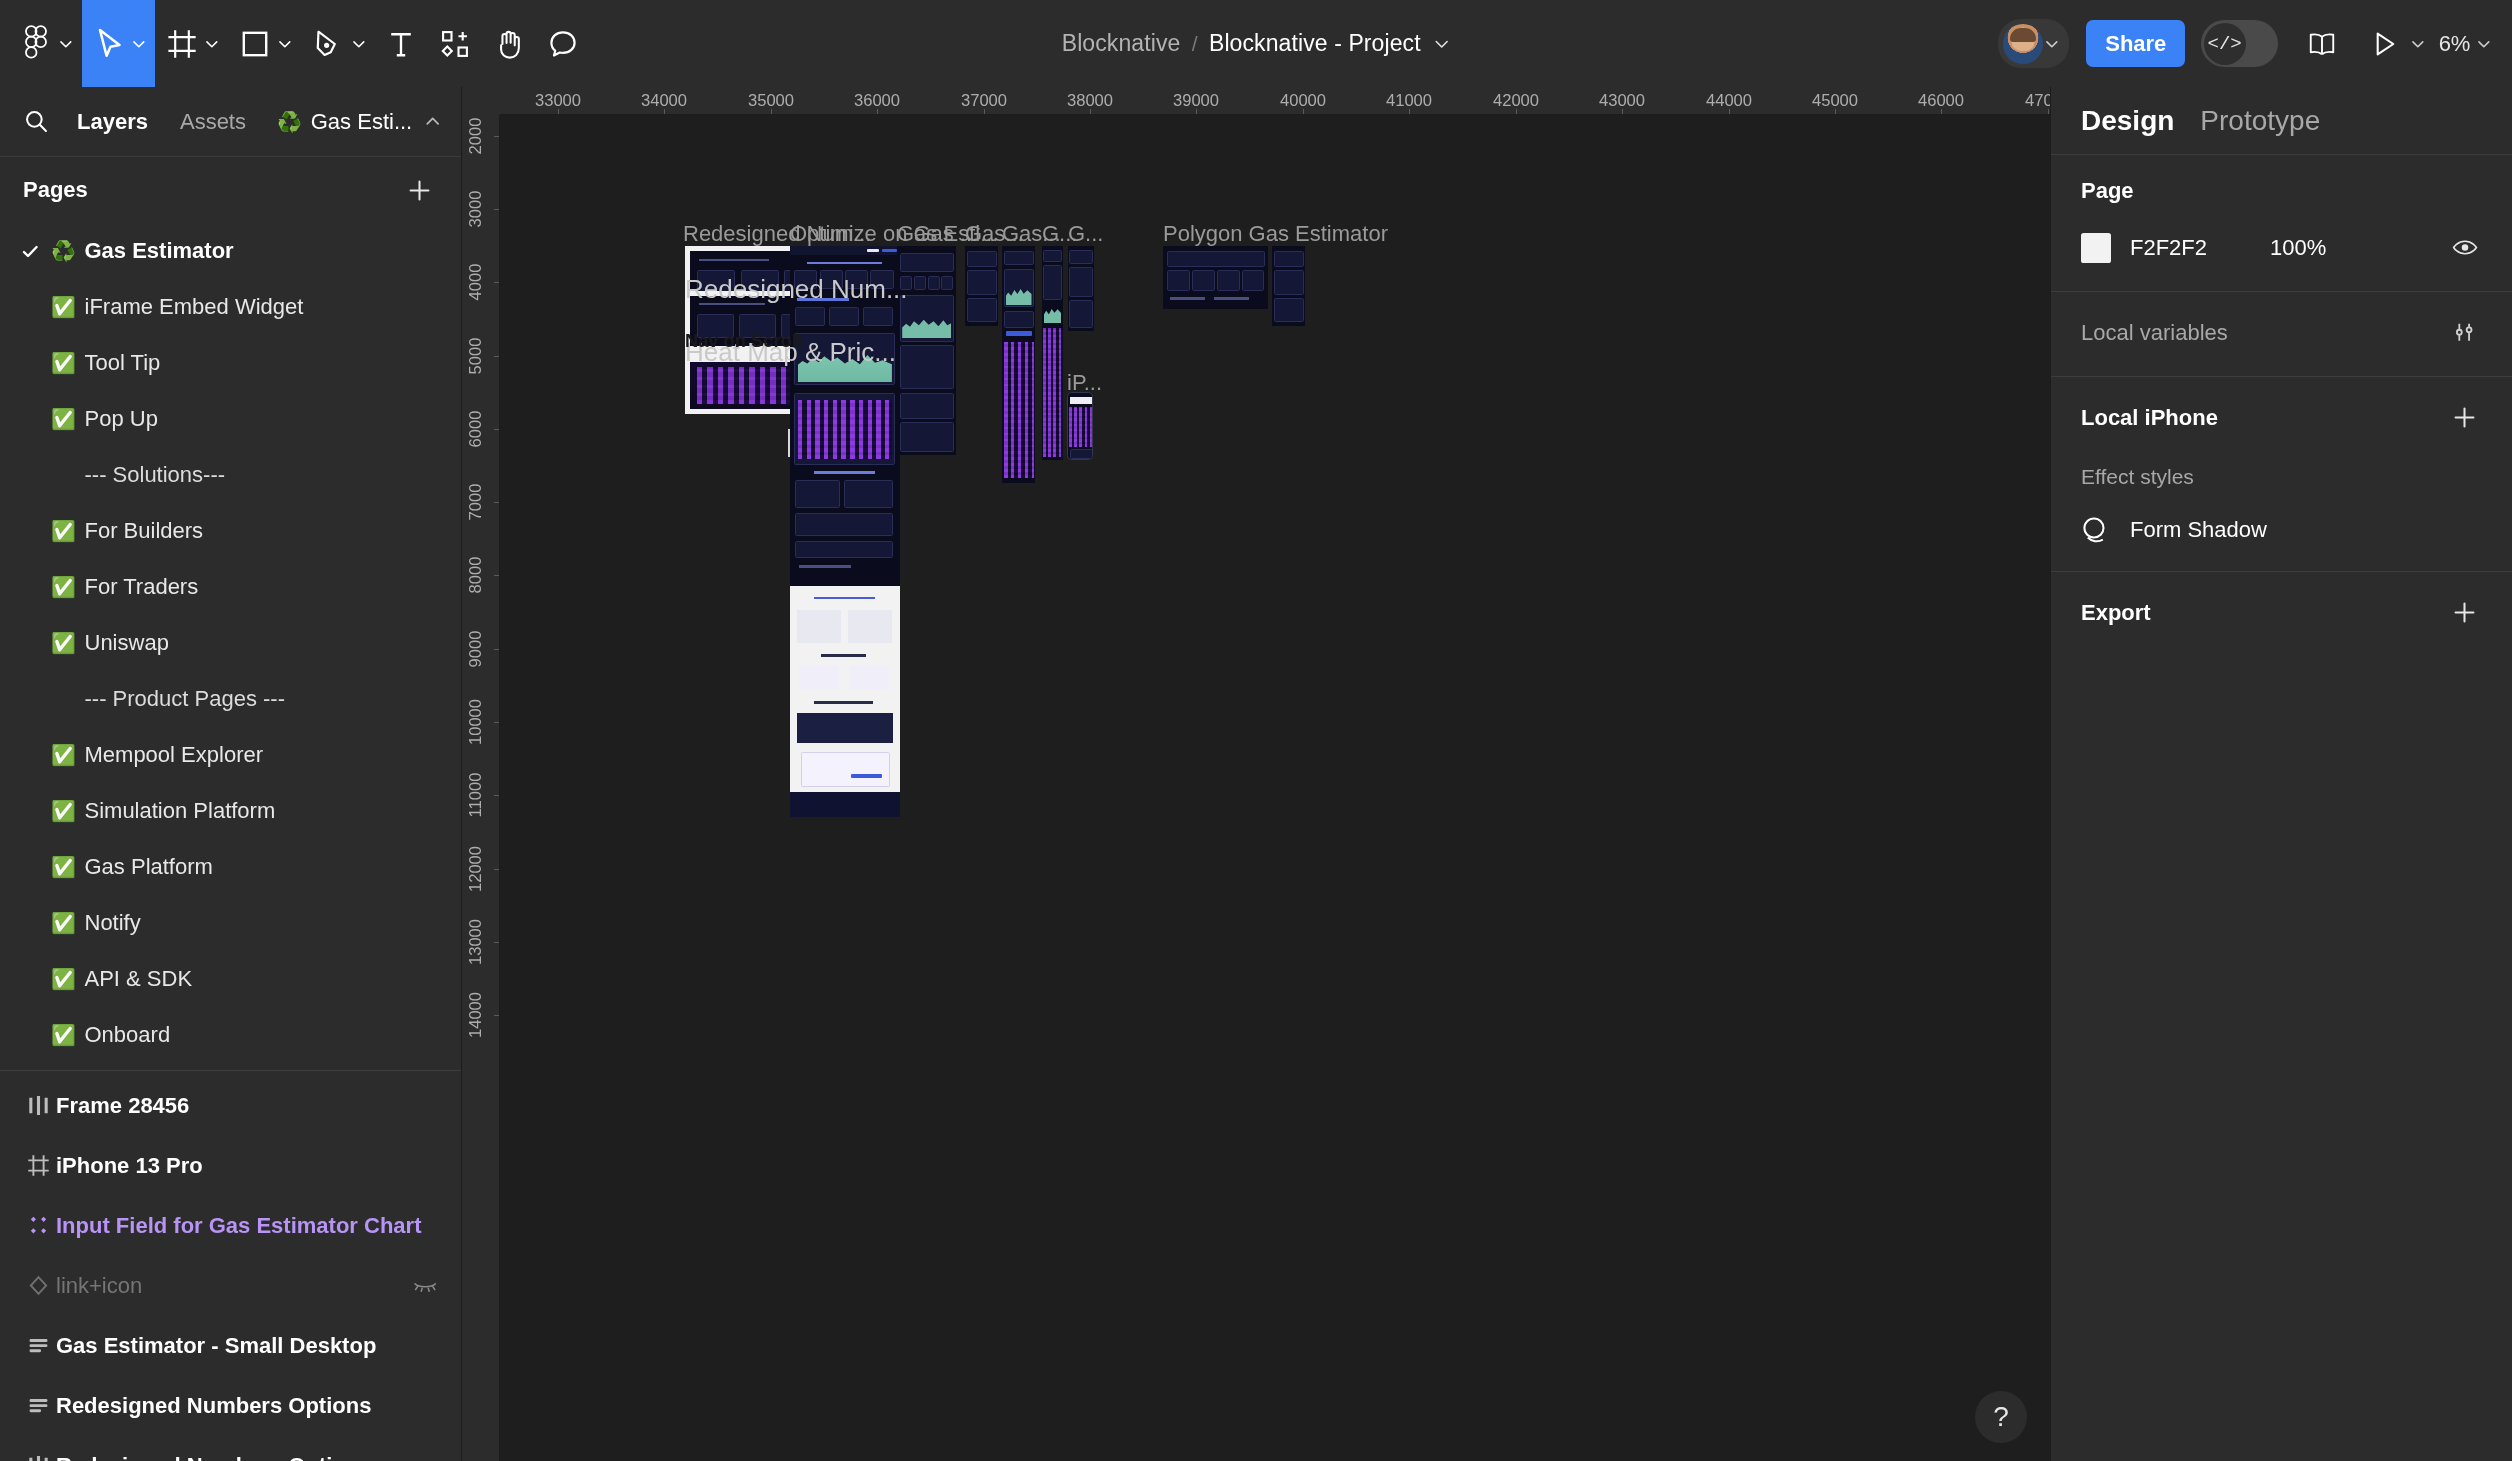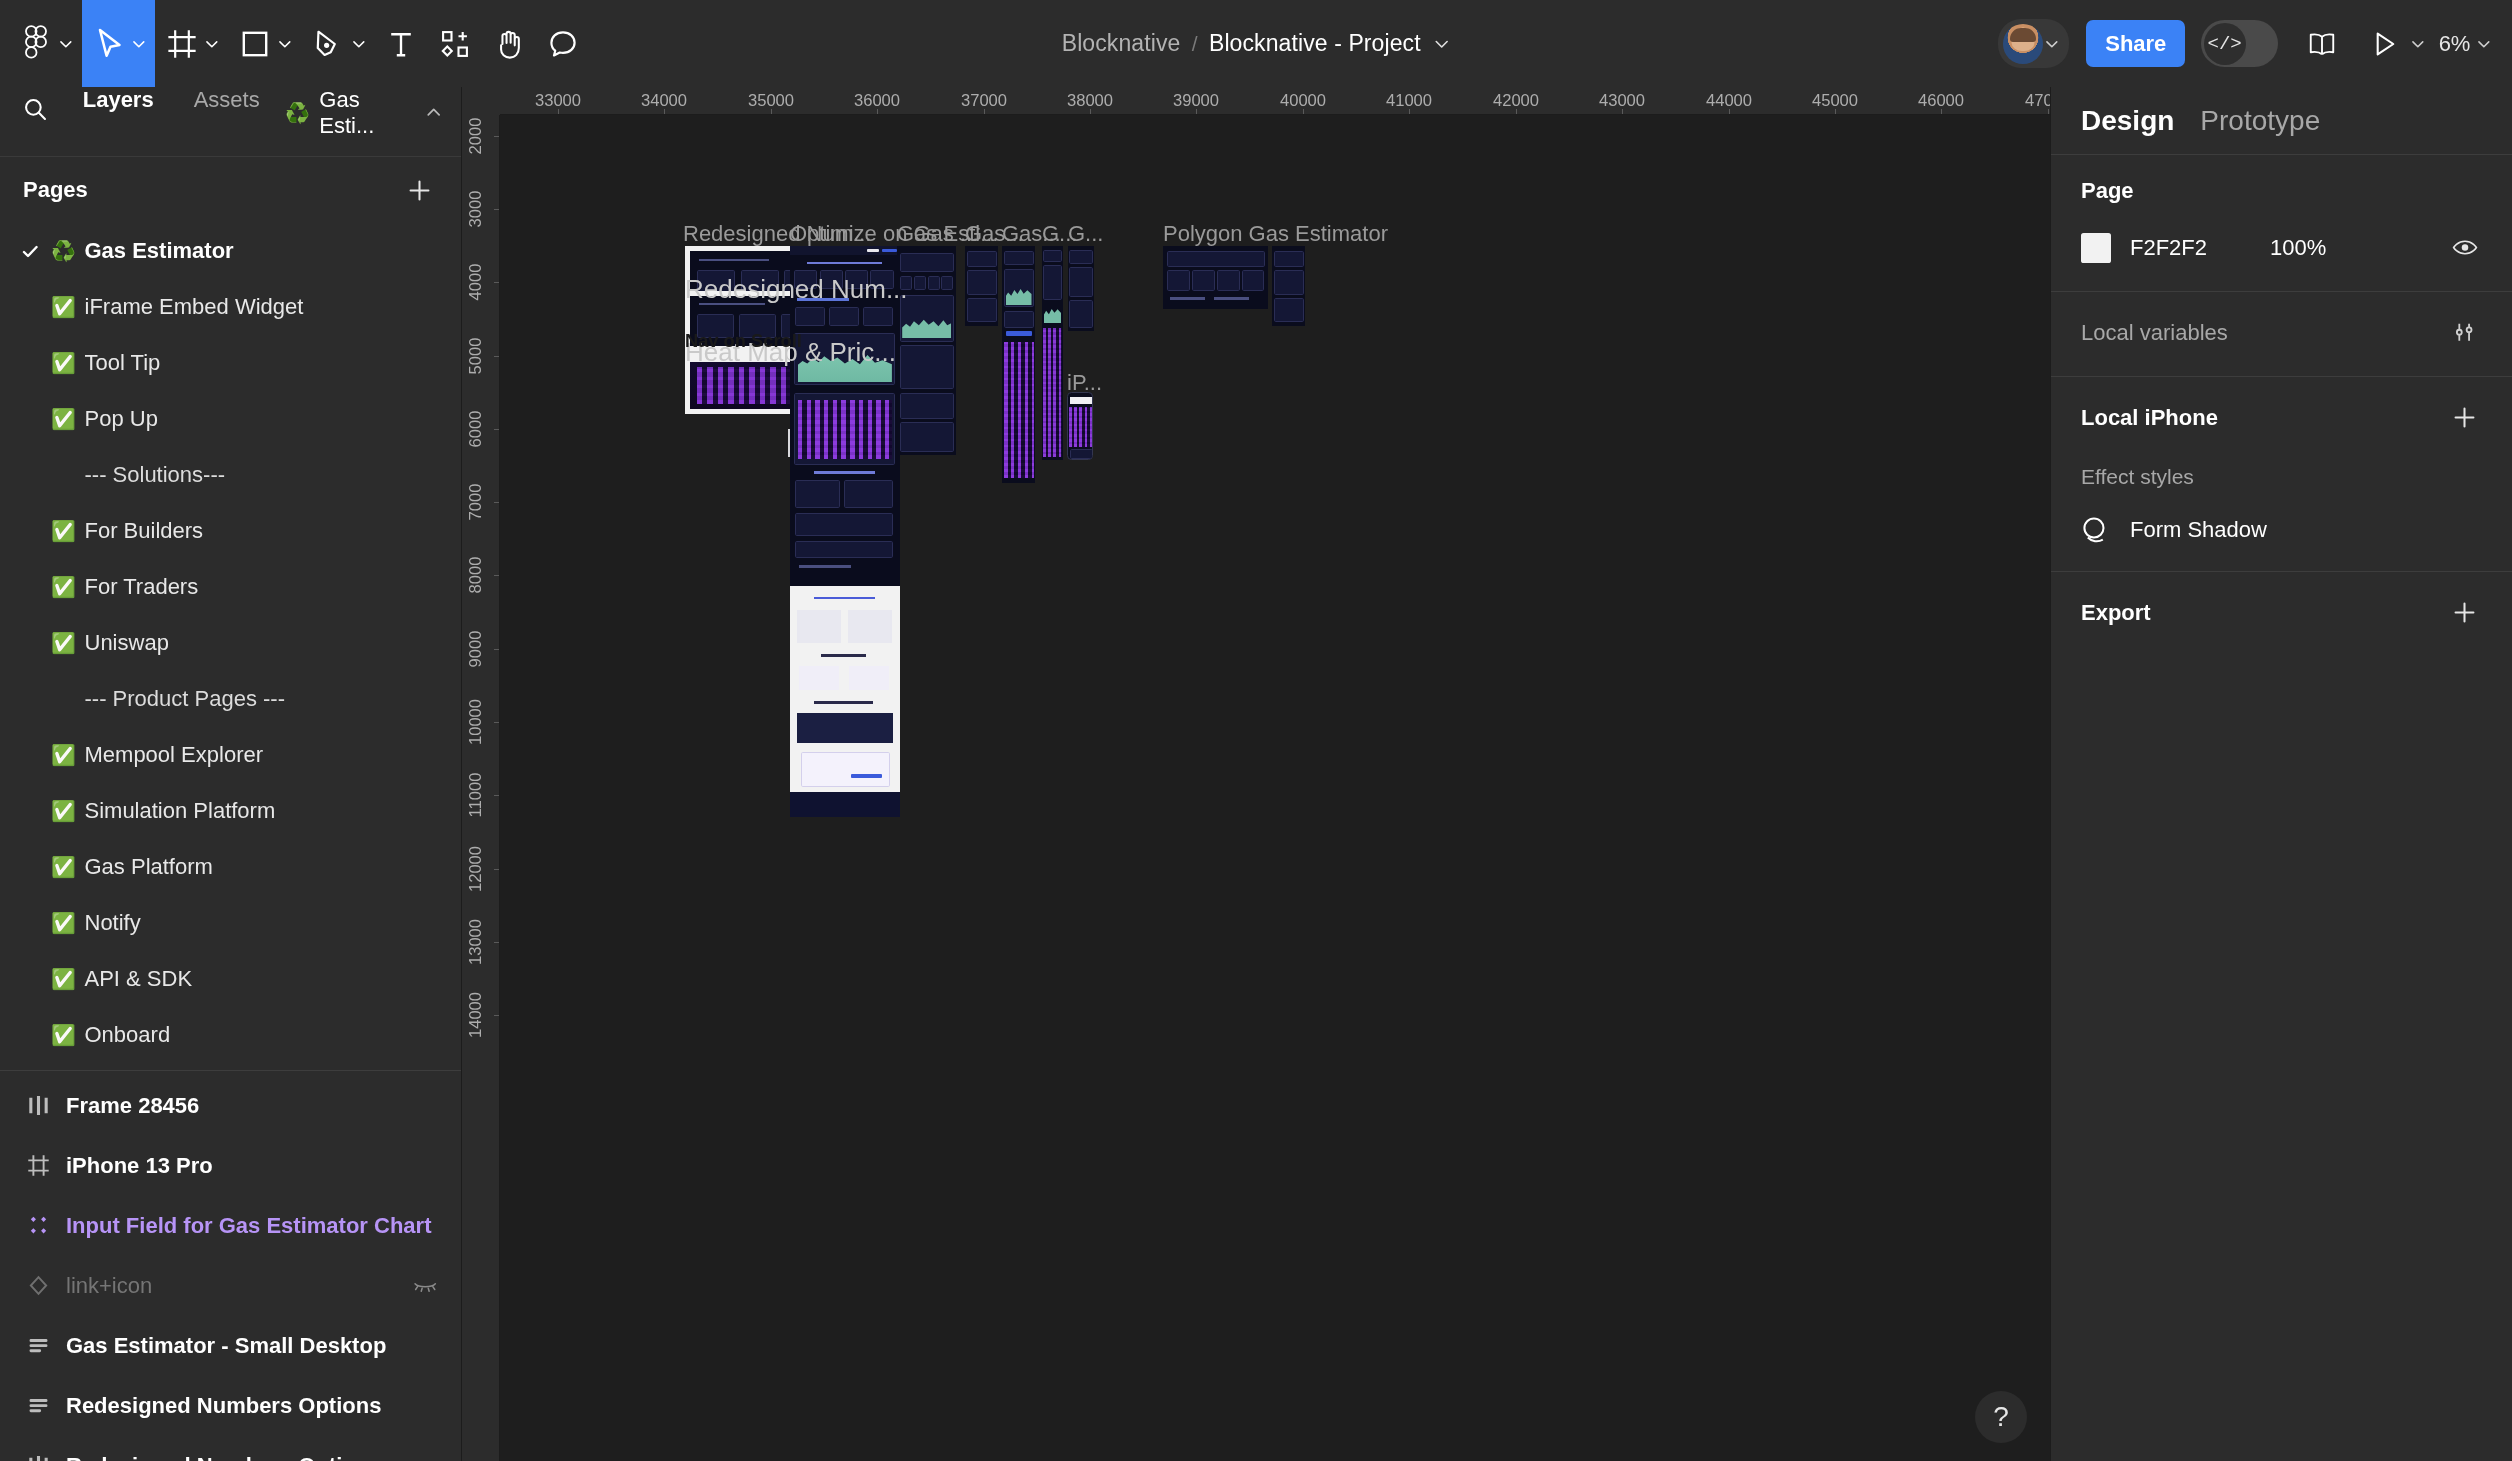--- a/index.html
+++ b/index.html
@@ -80,21 +80,21 @@
 
   
   .body { flex: 1; display: flex; position: relative; min-height: 0; }
 
   
   .left {
     width: 462px; flex: 0 0 462px; background: #2c2c2c; display: flex; flex-direction: column;
     border-right: 0.9px solid #1c1c1c; position: relative; z-index: 30;
   }
   .left-tabs {
-    height: 70px; display: flex; align-items: flex-start; padding: 0 14px; gap: 12px;
+    height: 70px; display: flex; align-items: center; padding: 0 14px; gap: 4px;
     border-bottom: 0.9px solid #3a3a3a; flex: 0 0 70px;
   }
   .srch-ico { width: 45px; height: 45px; display:flex; align-items:center; justify-content:center; cursor:pointer; }
   .ltab { font-size: 22px; padding: 0 14px; cursor: pointer; }
   .ltab.active { color: #fff; font-weight: 700; }
   .ltab.inactive { color: #a8a8a8; }
   .lfile { margin-left: auto; display: flex; align-items: center; gap: 8.7px; cursor: pointer; padding-right: 1.7px; }
   .lfile-emoji { font-size: 20px; line-height: 1; }
   .lfile-name { color: #fff; font-size: 22px; font-weight: 500; }
   .lfile-caret { width: 24.4px; display:flex; align-items:center; justify-content:center; }
@@ -113,21 +113,21 @@
   .page-check { width: 30px; flex: 0 0 30px; display:flex; align-items:center; justify-content:flex-start; }
   .page-ico { width: 30px; flex: 0 0 30px; font-size: 20px; line-height: 1; }
   .page-lbl { padding-left: 3.5px; }
   .page-row.selected .page-lbl { font-weight: 700; color: #fff; }
   .page-row.divider .page-lbl { color: #dcdcdc; }
 
   .layers-sep { height: 0.9px; background: #3d3d3d; margin-top: 1.7px; }
   .layers-list { flex: 1; overflow: hidden; padding-top: 5.2px; }
   .layer-row {
     height: 60px; display: flex; align-items: center; padding: 0 21px 0 23px; cursor: pointer;
-    font-size: 22px; font-weight: 700; color: #ffffff; gap: 13px;
+    font-size: 22px; font-weight: 700; color: #ffffff; gap: 3px;
   }
   .layer-ico { width: 30px; flex: 0 0 30px; display:flex; align-items:center; justify-content:center; }
   .layer-row.comp .layer-lbl { color: #b794f6; }
   .layer-row.hidden-l .layer-lbl { color: #757575; font-weight: 400; }
   .layer-eye { margin-left: auto; width: 30px; display:flex; align-items:center; justify-content:center; }
 
   
   .canvas-area { flex: 1; position: relative; background: #1e1e1e; min-width: 0; overflow: hidden; }
   .ruler-h {
     position: absolute; left: 0; right: 0; top: 0; height: 28px; background: #2c2c2c;

